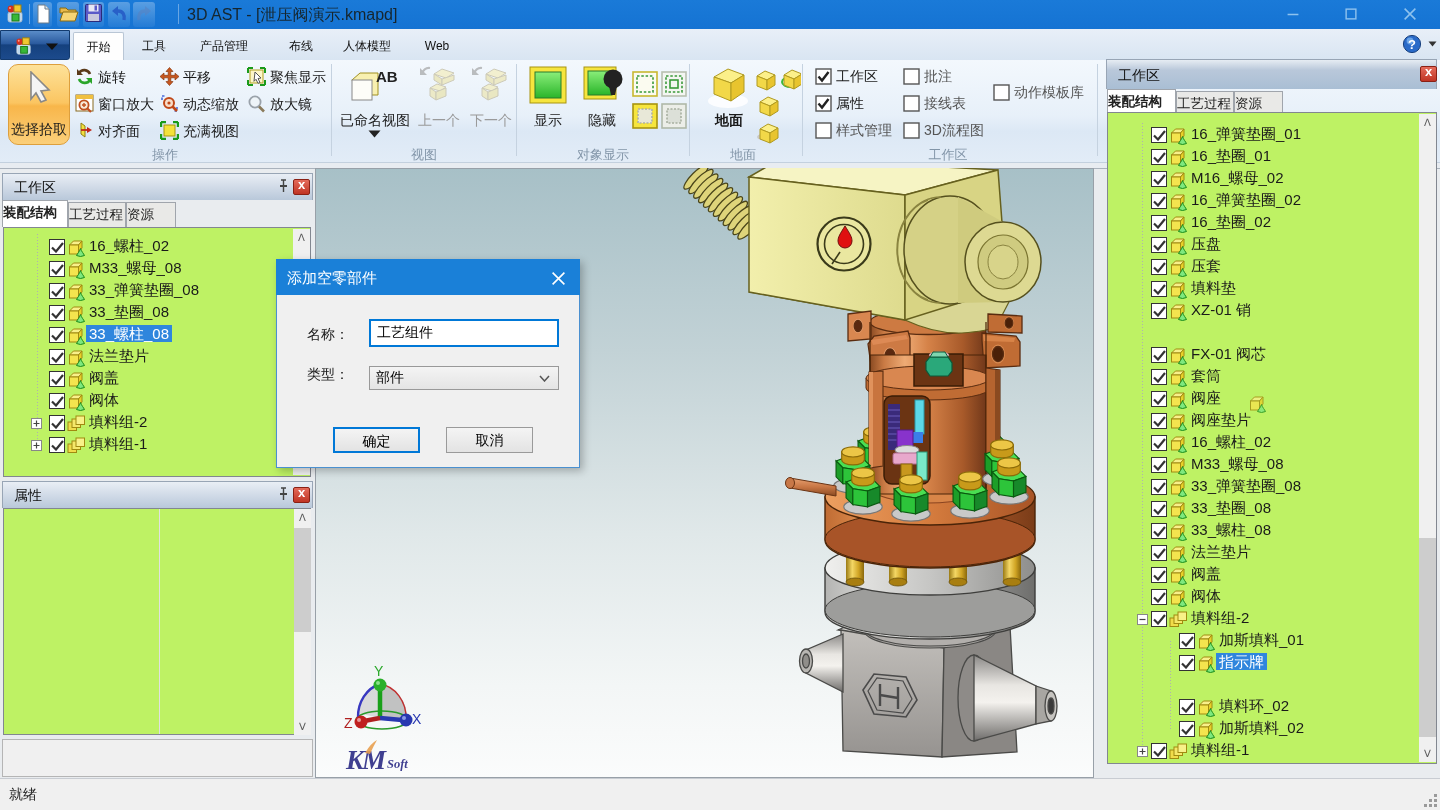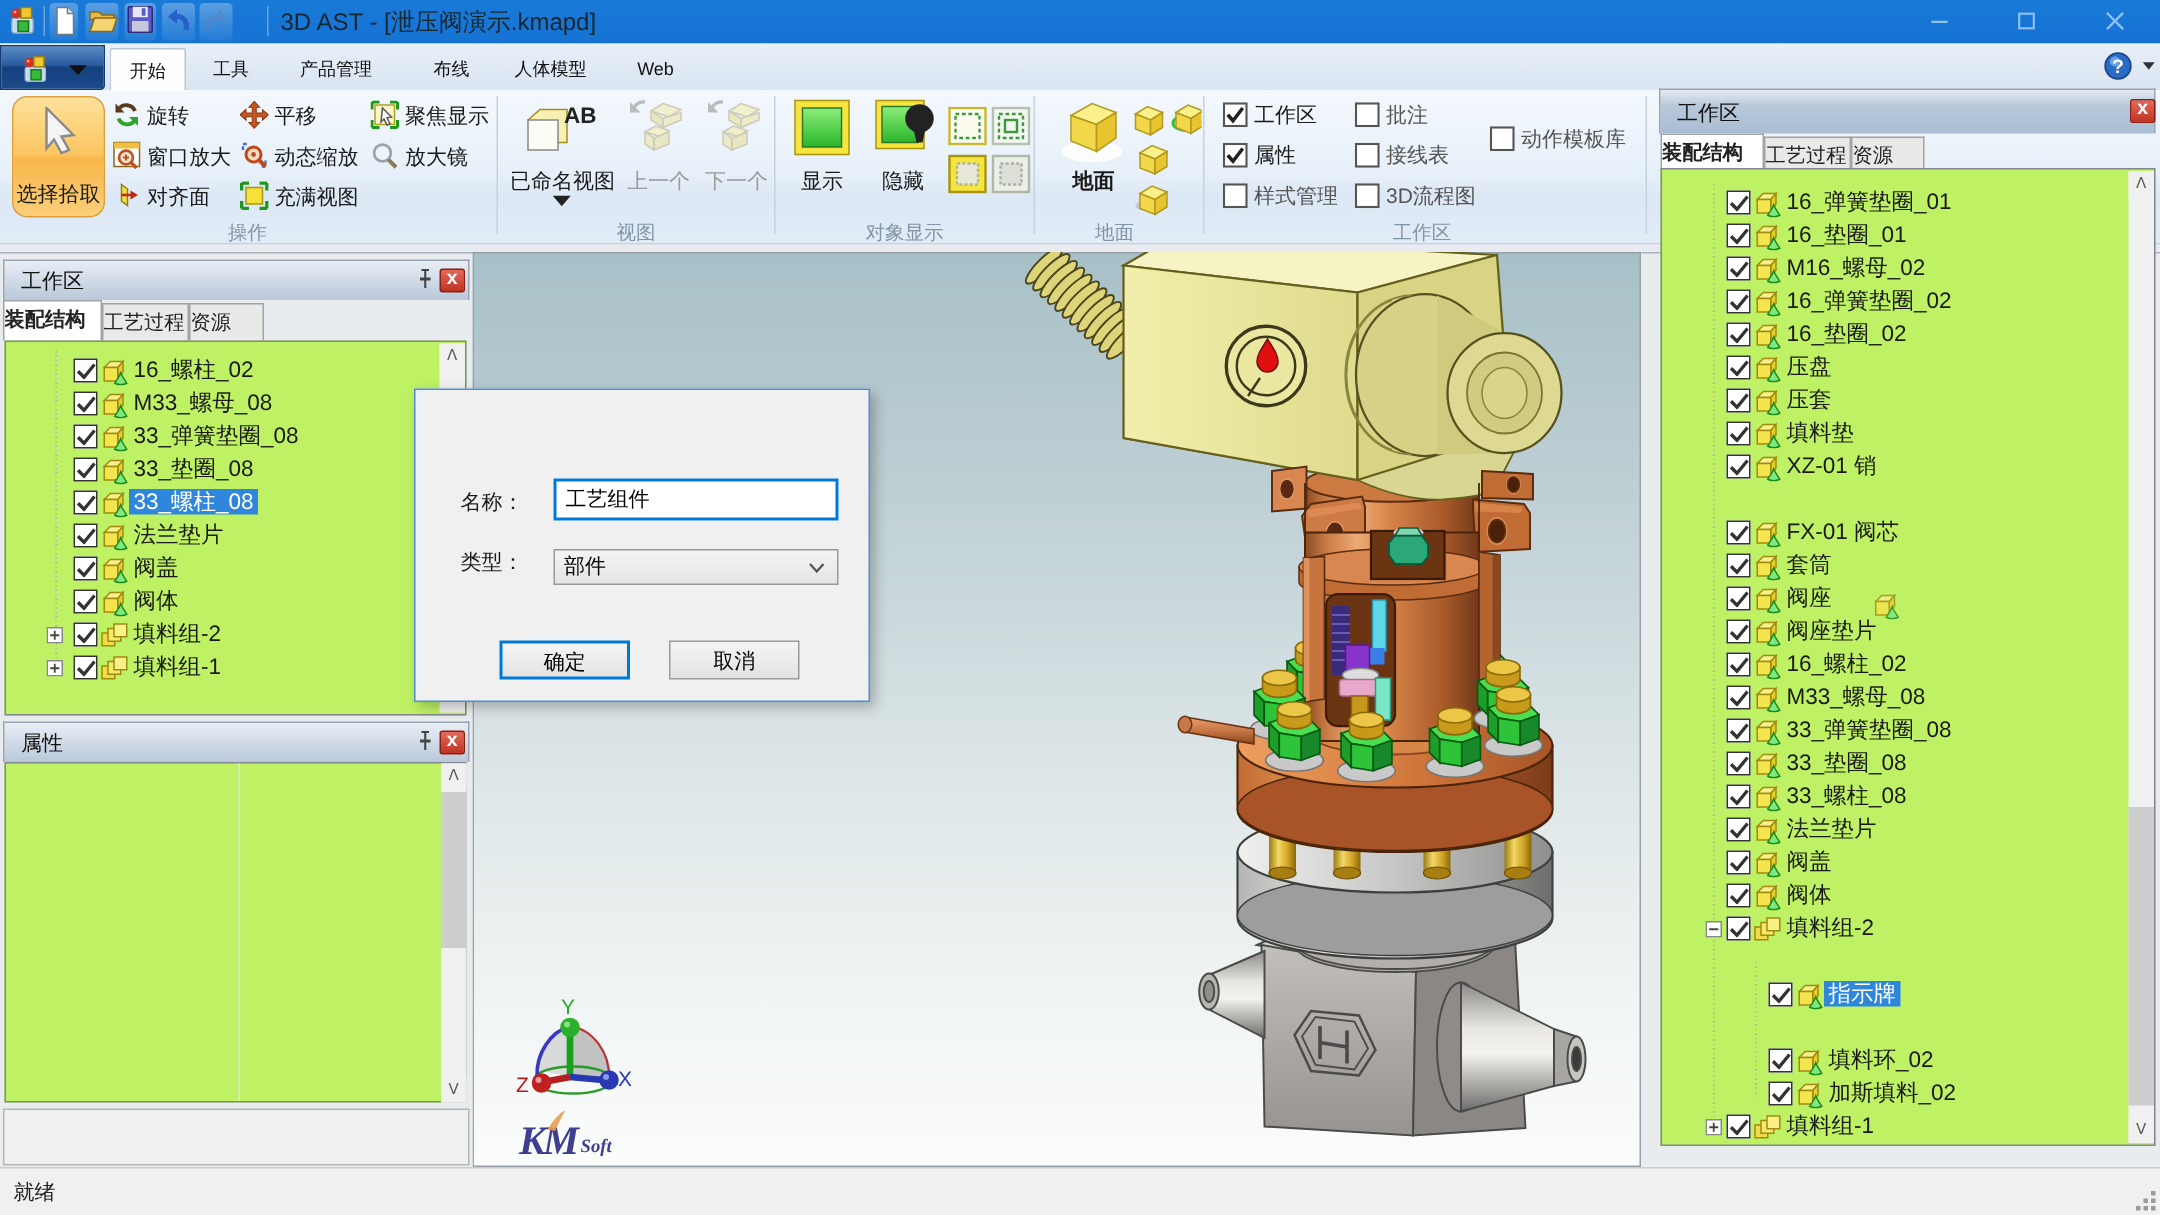--- a/index.html
+++ b/index.html
@@ -987,20 +987,31 @@
       <span class="cb" style="left:43px">
         <svg width="13" height="11">
           <use href="#chk"></use>
         </svg>
       </span>
       <svg class="icon16" style="left:61px" width="19" height="18">
         <use href="#ig"></use>
       </svg>
       <span class="lbl" style="left:83px">填料组-2</span>
     </div>
+  <div class="trow" style="left:0;top:517px;width:100%">
+      <span class="cb" style="left:71px">
+        <svg width="13" height="11">
+          <use href="#chk"></use>
+        </svg>
+      </span>
+      <svg class="icon16" style="left:89px" width="19" height="18">
+        <use href="#ip"></use>
+      </svg>
+      <span class="lbl" style="left:111px">加斯填料_01</span>
+    </div>
   <div class="trow" style="left:0;top:539px;width:100%">
       <span class="cb" style="left:71px">
         <svg width="13" height="11">
           <use href="#chk"></use>
         </svg>
       </span>
       <svg class="icon16" style="left:89px" width="19" height="18">
         <use href="#ip"></use>
       </svg>
       <span class="lbl" style="left:111px"><span class="sel">指示牌</span></span>
@@ -1045,20 +1056,26 @@
       <use href="#ip"></use>
     </svg>
   <div class="sb" style="left:311px;top:1px;width:17px;height:648px">
       <div class="arr" style="top:0">ᐱ</div>
       <div class="arr" style="bottom:0">ᐯ</div>
       <div class="thumb" style="top:424px;height:199px"></div>
     </div>
 </div>
 
 <div class="abs" id="dlg">
+  <div class="dtitle">
+      <span>添加空零部件</span>
+    <svg style="position:absolute;right:14px;top:12px" width="15" height="15" viewBox="0 0 14 14">
+        <path d="M1.5 1.5 12.5 12.5M12.5 1.5 1.5 12.5" stroke="#fff" stroke-width="1.5"></path>
+      </svg>
+  </div>
   <label style="left:30px;top:66px">名称：</label>
   <div class="inp" style="top:59px">工艺组件</div>
   <label style="left:30px;top:106px">类型：</label>
   <div class="cmb" style="top:106px">部件
     <svg style="position:absolute;right:8px;top:8px" width="11" height="7" viewBox="0 0 11 7">
         <path d="M1 1l4.5 5L10 1" fill="none" stroke="#555" stroke-width="1.5"></path>
       </svg>
   </div>
   <div class="dbtn" style="left:56px;top:167px;border:2px solid #0078d7">确定</div>
   <div class="dbtn" style="left:169px;top:167px;border:1px solid #9a9a9a">取消</div>

